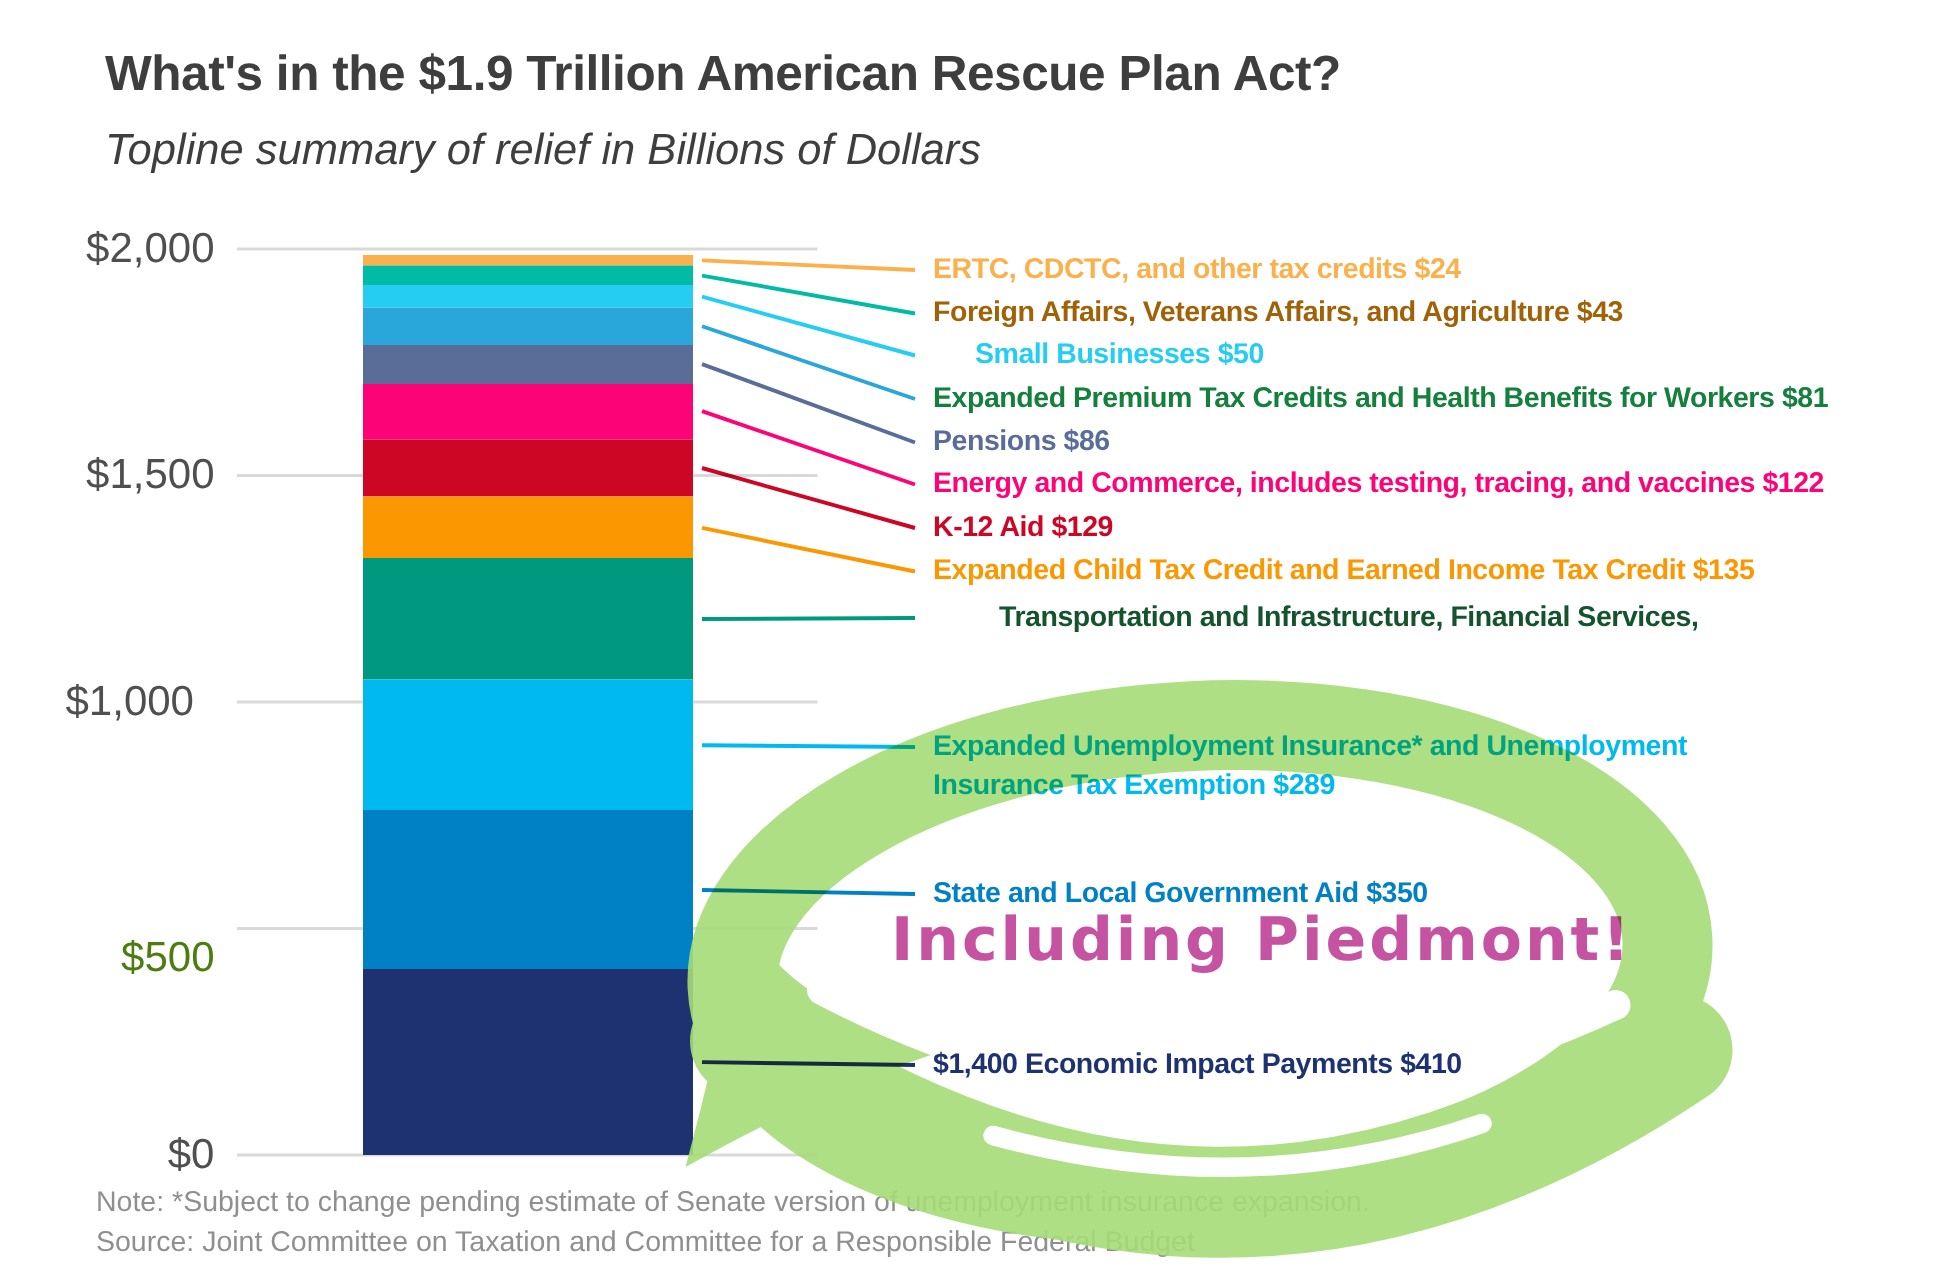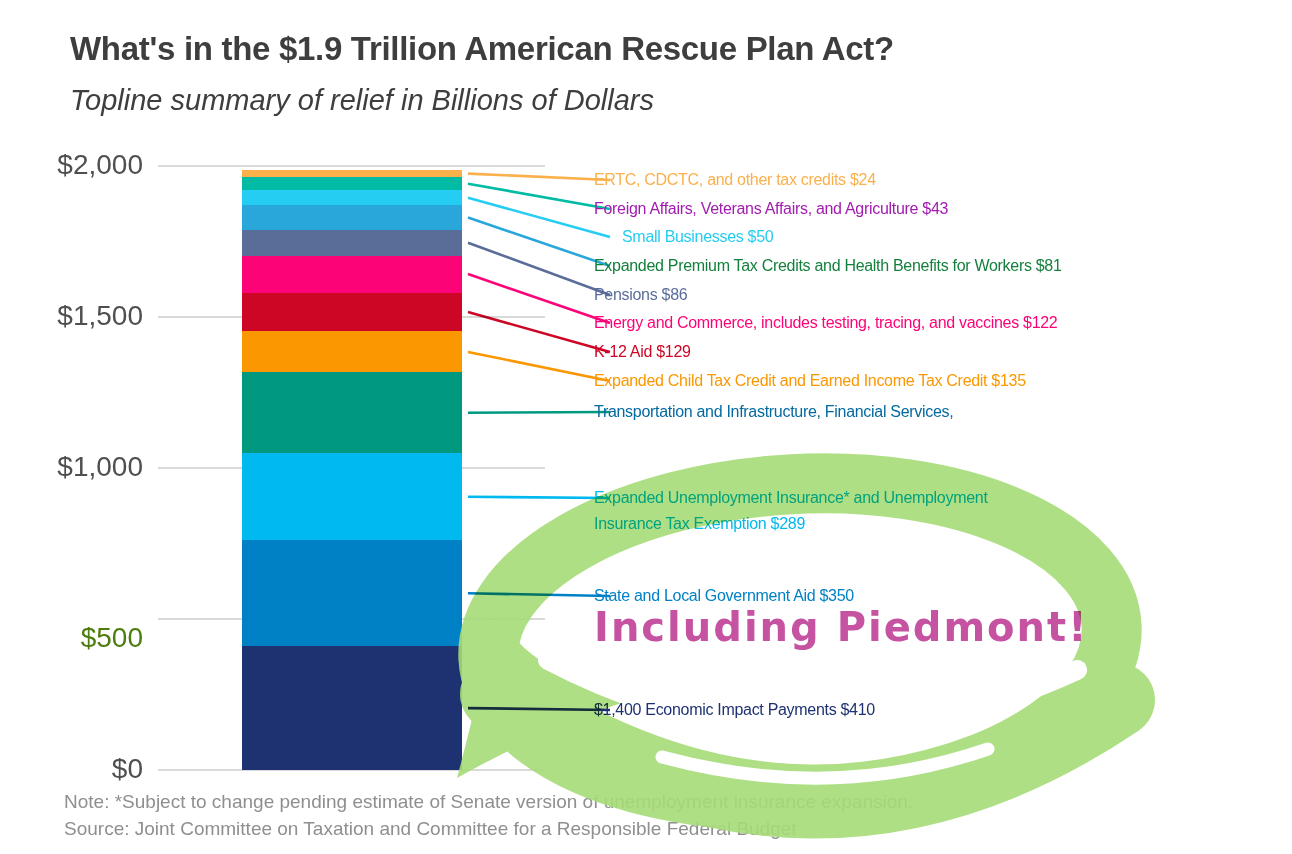--- a/index.html
+++ b/index.html
@@ -23,21 +23,21 @@
   .bar { position:absolute; left:242px; width:220px; z-index:3; display:flex; flex-direction:column; }
   .bar-seg { width:100%; }
   .footer-note { position:absolute; left:64px; font-size:19px; z-index:2; white-space:nowrap; }
   .annotation-svg { position:absolute; left:0; top:0; z-index:5; opacity:0.9; }
   .labels-layer {
     position:absolute; left:0; top:0; width:1292px; height:854px; z-index:6;
     mix-blend-mode:multiply; pointer-events:none;
   }
   .leader-svg { position:absolute; left:0; top:0; }
   .seg-label {
-    position:absolute; left:594px; font-size:16px; font-weight:normal;
+    position:absolute; left:622px; font-size:19px; font-weight:bold;
     letter-spacing:-0.3px; line-height:26px; white-space:nowrap;
   }
   .piedmont {
     position:absolute; left:594px; top:604px; font-size:40px; font-weight:bold;
     letter-spacing:2px; white-space:nowrap;
     font-family:"DejaVu Sans", sans-serif;
   }
 </style>
 </head>
 <body>
@@ -46,21 +46,21 @@
 
   <div class="title" style="color: rgb(62, 62, 62);">What's in the $1.9 Trillion American Rescue Plan Act?</div>
   <div class="subtitle" style="color: rgb(62, 62, 62);">Topline summary of relief in Billions of Dollars</div>
 
   <div id="axis-layer">
       <div class="gridline" style="top: 769px; background: rgb(217, 217, 217);"></div>
       <div class="ytick" style="top: 770px; color: rgb(79, 79, 79);">$0</div>
       <div class="gridline" style="top: 618px; background: rgb(217, 217, 217);"></div>
       <div class="ytick" style="top: 639px; color: #4d7c0f;">$500</div>
       <div class="gridline" style="top: 467px; background: rgb(217, 217, 217);"></div>
-      <div class="ytick" style="top: 468px; color: rgb(79, 79, 79);">$1,000</div>
+      <div class="ytick" style="top: 468px; color: rgb(79, 79, 79); text-align: center;">$1,000</div>
       <div class="gridline" style="top: 316px; background: rgb(217, 217, 217);"></div>
       <div class="ytick" style="top: 317px; color: rgb(79, 79, 79);">$1,500</div>
       <div class="gridline" style="top: 165px; background: rgb(217, 217, 217);"></div>
       <div class="ytick" style="top: 166px; color: rgb(79, 79, 79);">$2,000</div>
     </div>
 
   <div class="bar" id="stacked-bar" style="top: 169.926px; height: 600.074px;">
       <div class="bar-seg" style="height: 7.248px; background: rgb(251, 176, 75);"></div>
       <div class="bar-seg" style="height: 12.986px; background: rgb(2, 187, 165);"></div>
       <div class="bar-seg" style="height: 15.1px; background: rgb(37, 205, 242);"></div>
@@ -99,42 +99,42 @@
         <line x1="468" y1="351.9" x2="610" y2="381" stroke="#FB9700" stroke-width="2.6"></line>
         <line x1="468" y1="412.7" x2="610" y2="412" stroke="#00997F" stroke-width="2.6"></line>
         <line x1="468" y1="496.8" x2="610" y2="498" stroke="#00BAEF" stroke-width="2.6"></line>
         <line x1="468" y1="593.3" x2="610" y2="596" stroke="#0081C5" stroke-width="2.6"></line>
         <line x1="468" y1="708.1" x2="610" y2="710" stroke="#1E3272" stroke-width="2.6"></line>
       </svg>
     <div id="label-list">
         <div class="seg-label" style="top: 167px; color: rgb(251, 176, 75);">
           <div>ERTC, CDCTC, and other tax credits $24</div>
         </div>
-        <div class="seg-label" style="top: 196px; color: #a21caf;">
+        <div class="seg-label" style="top: 196px; color: #a16207;">
           <div>Foreign Affairs, Veterans Affairs, and Agriculture $43</div>
         </div>
         <div class="seg-label" style="top: 224px; color: rgb(37, 205, 242); margin-left: 28px;">
           <div>Small Businesses $50</div>
         </div>
         <div class="seg-label" style="top: 253px; color: #15803d;">
           <div>Expanded Premium Tax Credits and Health Benefits for Workers $81</div>
         </div>
         <div class="seg-label" style="top: 282px; color: rgb(90, 109, 153);">
           <div>Pensions $86</div>
         </div>
         <div class="seg-label" style="top: 310px; color: rgb(253, 3, 120);">
           <div>Energy and Commerce, includes testing, tracing, and vaccines $122</div>
         </div>
         <div class="seg-label" style="top: 339px; color: rgb(206, 6, 38);">
           <div>K-12 Aid $129</div>
         </div>
         <div class="seg-label" style="top: 368px; color: rgb(251, 151, 0);">
           <div>Expanded Child Tax Credit and Earned Income Tax Credit $135</div>
         </div>
-        <div class="seg-label" style="top: 399px; color: #0369a1;">
+        <div class="seg-label" style="top: 399px; color: #14532d; margin-left: 44px;">
           <div>Transportation and Infrastructure, Financial Services,</div>
         </div>
         <div class="seg-label" style="top: 485px; color: rgb(0, 186, 239);">
           <div>Expanded Unemployment Insurance* and Unemployment</div>
           <div>Insurance Tax Exemption $289</div>
         </div>
         <div class="seg-label" style="top: 583px; color: rgb(0, 129, 197);">
           <div>State and Local Government Aid $350</div>
         </div>
         <div class="seg-label" style="top: 697px; color: rgb(30, 50, 114);">

